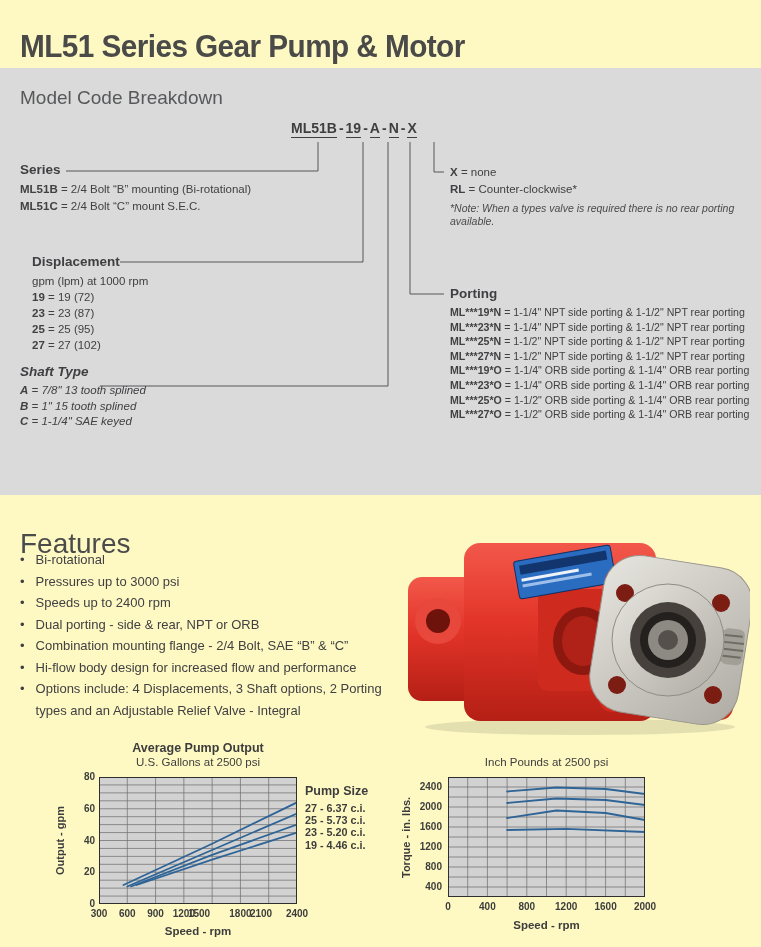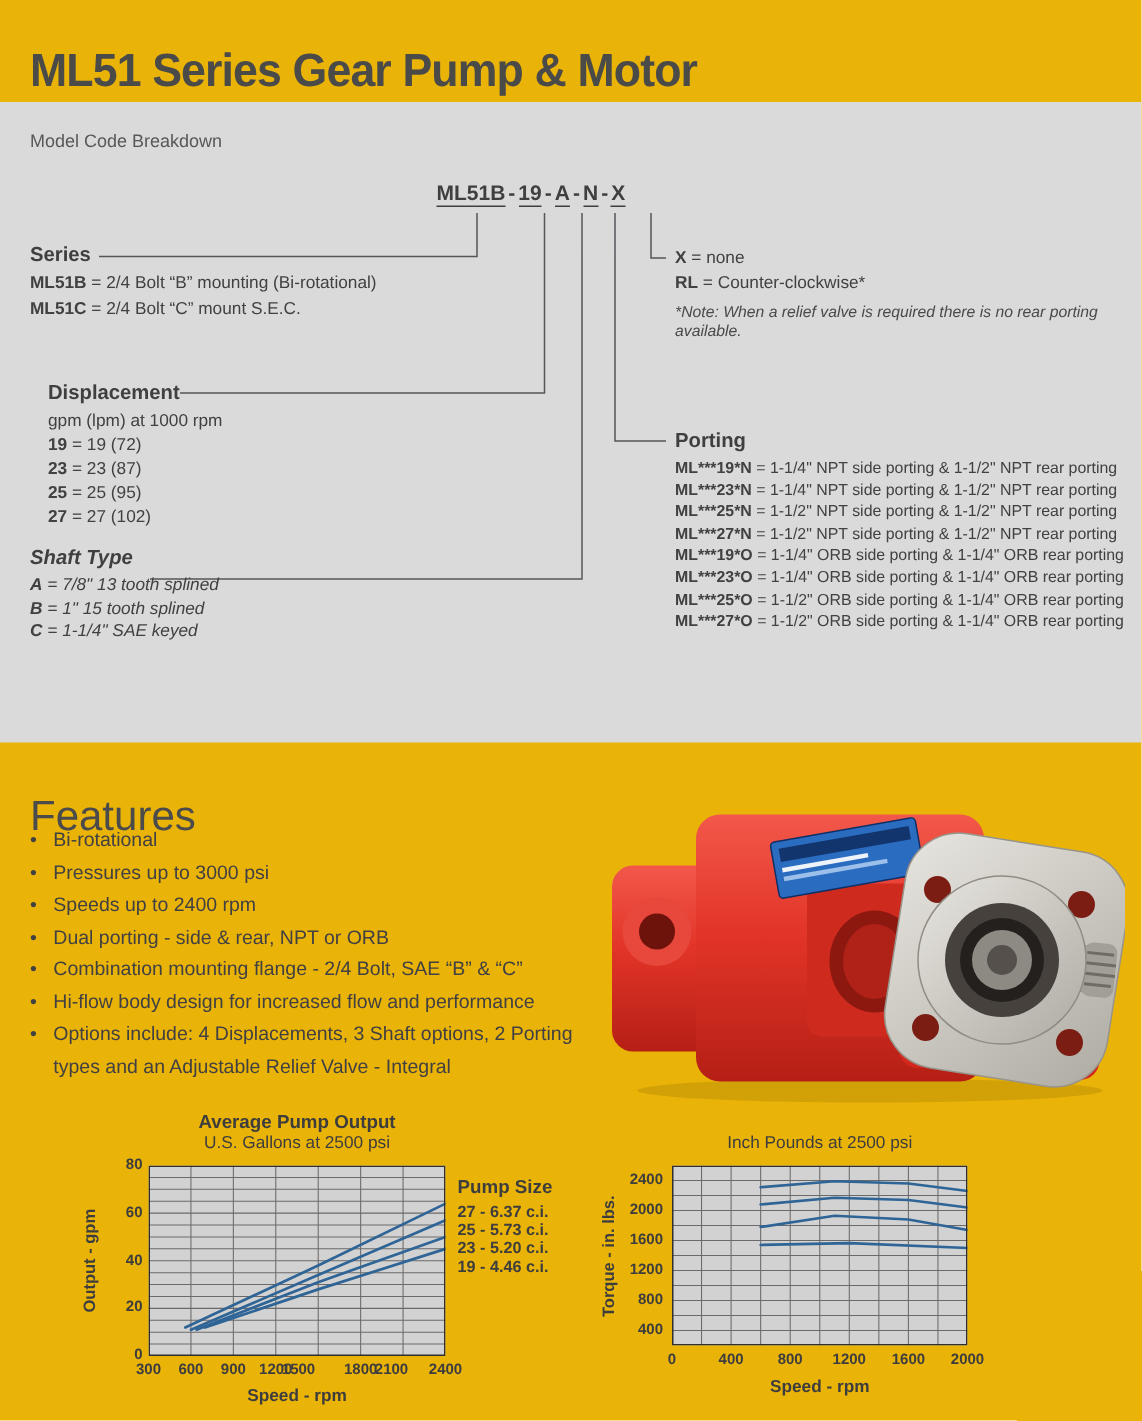--- a/index.html
+++ b/index.html
@@ -1,26 +1,26 @@
 <!DOCTYPE html>
 <html><head>
 <meta charset="utf-8">
 <style>
   html,body{margin:0;padding:0;background:#fff;}
-  .page{position:relative;width:761px;height:947px;background:#eab308;overflow:hidden;
+  .page{position:relative;width:761px;height:947px;background:#fef9c3;overflow:hidden;
         font-family:"Liberation Sans",sans-serif;color:#414042;}
 
   
   .main-title{position:absolute;left:20px;top:8px;font-size:31px;font-weight:700;
               color:#4a4a49;letter-spacing:-0.6px;transform:scaleX(0.96);transform-origin:left top;
               white-space:nowrap;}
 
   
   .mc-panel{position:absolute;left:0;top:68px;width:761px;height:427px;background:#dadada;}
-  .mc-heading{position:absolute;left:20px;top:19px;font-size:12px;color:#57585a;}
+  .mc-heading{position:absolute;left:20px;top:19px;font-size:19px;color:#57585a;}
   .mc-code{position:absolute;left:291px;top:52px;font-size:14px;font-weight:700;color:#3f3e40;white-space:nowrap;}
   .mc-part{display:inline-block;border-bottom:1.5px solid #3f3e40;padding-bottom:1px;}
   .mc-sep{margin:0 2px;}
   .mc-lines{position:absolute;left:0;top:0;width:761px;height:427px;pointer-events:none;}
   .mc-lines polyline{fill:none;stroke:#55565a;stroke-width:1;}
 
   .mc-block{position:absolute;}
   .sec-h{font-size:13.5px;font-weight:700;color:#3f3e40;margin:0 0 4px 0;}
   .row{font-size:11.5px;color:#414042;line-height:17px;white-space:nowrap;}
   .row b{font-weight:700;}
@@ -102,21 +102,21 @@
 
     <div class="mc-block blk-series">
       <div class="sec-h">Series</div>
       <div class="row"><b>ML51B</b> <span>= 2/4 Bolt “B” mounting (Bi-rotational)</span></div>
       <div class="row"><b>ML51C</b> <span>= 2/4 Bolt “C” mount S.E.C.</span></div>
     </div>
 
     <div class="mc-block blk-options">
       <div class="row"><b>X</b> <span>= none</span></div>
       <div class="row"><b>RL</b> <span>= Counter-clockwise*</span></div>
-      <div class="note">*Note: When a relief valve is required there is no rear porting available.</div>
+      <div class="note">*Note: When a types valve is required there is no rear porting available.</div>
     </div>
 
     <div class="mc-block blk-displacement">
       <div class="sec-h">Displacement</div>
       <div class="subrow">gpm (lpm) at 1000 rpm</div>
       <div class="row"><b>19</b> <span>= 19 (72)</span></div>
       <div class="row"><b>23</b> <span>= 23 (87)</span></div>
       <div class="row"><b>25</b> <span>= 25 (95)</span></div>
       <div class="row"><b>27</b> <span>= 27 (102)</span></div>
     </div>

